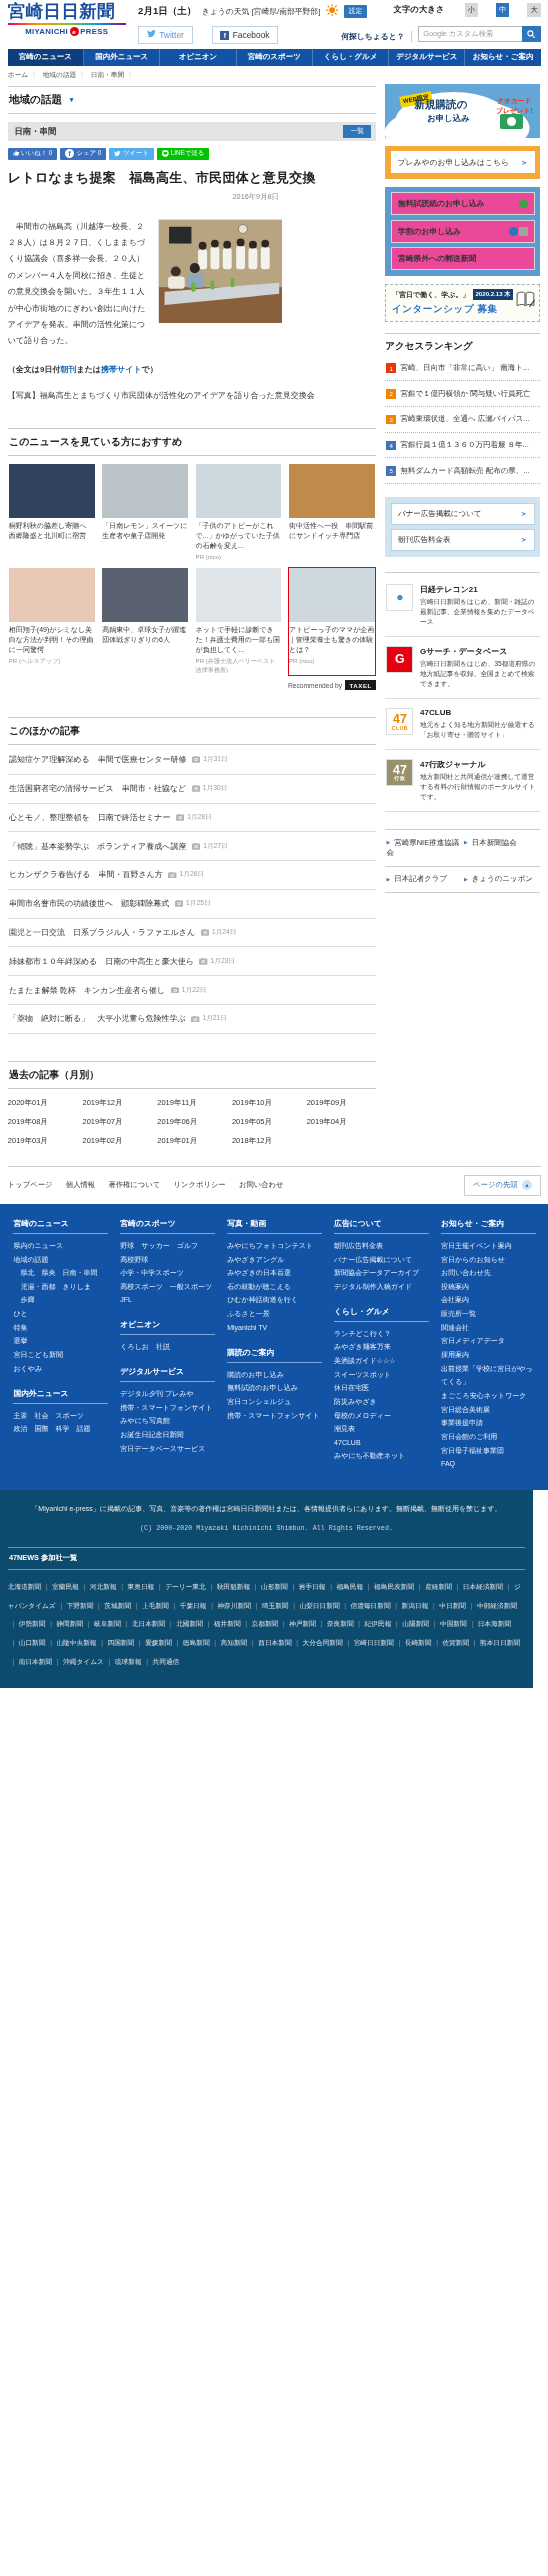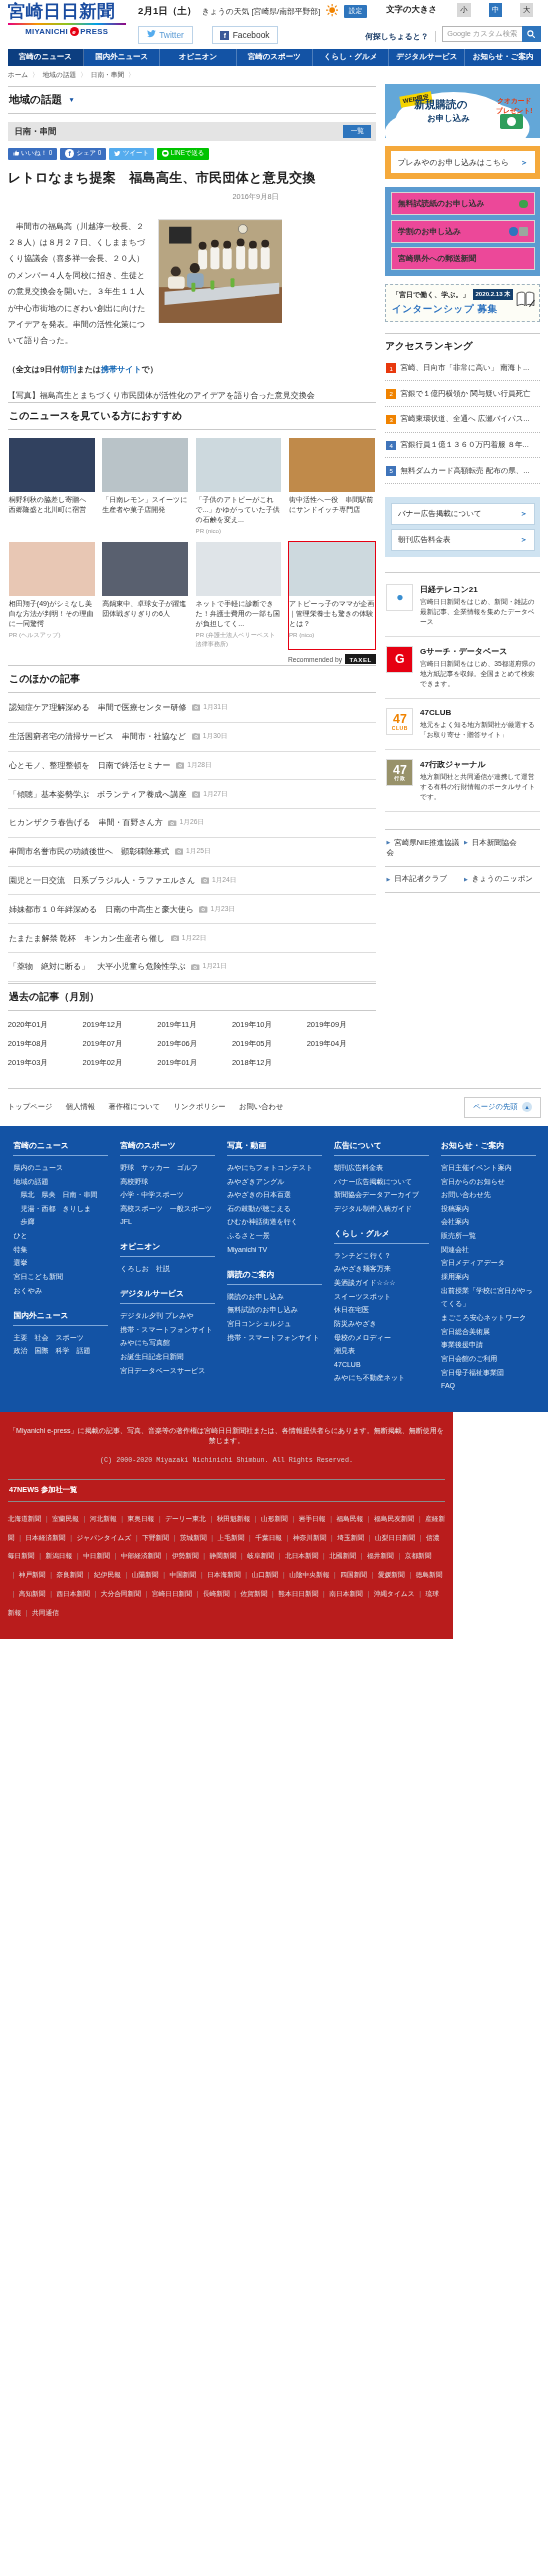--- a/index.html
+++ b/index.html
@@ -20,28 +20,28 @@
   .e-badge { display:inline-block; width:9px; height:9px; border-radius:50%; background:#e60012; color:#fff; font-size:6.1px; text-align:center; line-height:9px; font-style:italic; }
   .head-mid { flex:1; padding:2.2px 0 0 12.3px; }
   .date-row { display:flex; align-items:center; gap:5.6px; }
   .date-txt { font-size:9.5px; font-weight:bold; color:#222; }
   .weather-txt { font-size:7.8px; color:#333; }
   .btn-setting { background:#2e75bd; color:#fff; font-size:6.7px; padding:2.2px 5px; border-radius:1.1px; cursor:pointer; }
   .sns-row { display:flex; align-items:center; gap:19px; margin-top:7.8px; }
   .sns-box { display:flex; align-items:center; gap:3.3px; border:0.6px solid #bcd3e8; padding:2.8px 7.8px; font-size:8.4px; color:#5a9bd5; background:#fff; cursor:pointer; }
   .fb-f { display:inline-block; width:9px; height:9px; background:#3b5998; color:#fff; font-weight:bold; text-align:center; line-height:9px; font-size:6.7px; }
   .head-right { width:162px; padding-top:1.1px; }
-  .fontsize-row { display:flex; justify-content:center; align-items:center; gap:18px; }
+  .fontsize-row { display:flex; justify-content:flex-end; align-items:center; gap:18px; }
   .fontsize-label { font-size:8.4px; font-weight:bold; color:#222; margin-right:2.2px; }
   .fs-chip { width:13.4px; height:13.4px; background:#d8d8d8; color:#333; font-size:7.3px; display:flex; align-items:center; justify-content:center; cursor:pointer; }
   .fs-chip.active { background:#2e75bd; color:#fff; }
   .search-row { display:flex; justify-content:flex-end; align-items:flex-end; margin-top:9px; gap:5.6px; }
   .catchphrase { font-size:7.8px; font-weight:bold; color:#1a3b66; padding-right:6.7px; border-right:0.6px solid #ccc; white-space:nowrap; }
   .search-box { display:flex; }
-  .search-input { width:80px; height:16px; border:0.6px solid #b5b5b5; border-right:none; font-size:7.3px; padding:0 4.5px; color:#333; }
+  .search-input { width:104px; height:16px; border:0.6px solid #b5b5b5; border-right:none; font-size:7.3px; padding:0 4.5px; color:#333; }
   .search-input::placeholder { color:#9a9a9a; }
   .search-btn { width:19px; height:16px; background:#2e75bd; border:none; display:flex; align-items:center; justify-content:center; cursor:pointer; }
 
   
   .topnav { list-style:none; display:flex; background:#1353a5; height:17.3px; }
   .topnav li { flex:1; color:#fff; font-size:7.5px; font-weight:bold; display:flex; align-items:center; justify-content:center; border-right:0.6px solid rgba(255,255,255,.25); cursor:pointer; white-space:nowrap; }
   .topnav li:first-child { background:#0c3e80; }
   .topnav li:last-child { border-right:none; }
 
   
@@ -66,21 +66,21 @@
   .headline { font-size:13px; font-weight:bold; color:#222; margin:9px 0 2.2px 0; letter-spacing:0.3px; }
   .art-date { text-align:right; font-size:7.3px; color:#888; width:271px; margin-top:4.5px; }
   .art-flex { display:flex; width:274px; margin-top:17px;justify-content:space-between; }
   .art-body { flex:1; font-size:8px; line-height:2.05; color:#333; padding-right:7.8px; }
   .art-photo { width:124px; height:104px; border:0.6px solid #ddd; flex:none; cursor:default; }
   .fulltext { font-size:8px; font-weight:bold; color:#333; margin-top:14.5px; }
   .fulltext a { color:#1a6bb8; text-decoration:none; cursor:pointer; }
   .photo-cap { font-size:8px; color:#333; margin-top:14.5px; }
 
   
-  .rec-sec-title, .other-sec-title, .arch-sec-title { border-top:1.1px solid #c9c9c9; border-bottom:0.6px solid #c9c9c9; padding:6.1px 1.1px; font-size:10px; font-weight:bold; color:#222; margin-top:1px; }
+  .rec-sec-title, .other-sec-title, .arch-sec-title { border-top:1.1px solid #c9c9c9; border-bottom:0.6px solid #c9c9c9; padding:6.1px 1.1px; font-size:10px; font-weight:bold; color:#222; margin-top:27px; }
   .rec-grid { display:grid; grid-template-columns:repeat(4,1fr); gap:5.6px; margin-top:6.7px; }
   .rec-card { border:1.1px solid transparent; cursor:pointer; }
   .rec-thumb { height:54px; background:#888; }
   .rec-title { font-size:7px; line-height:1.45; color:#333; margin-top:3.3px; }
   .rec-pr { font-size:6.1px; color:#999; margin-top:1.7px; }
   .rec-credit { text-align:right; font-size:6.7px; color:#555; margin-top:4.5px; display:flex; justify-content:flex-end; align-items:center; gap:3.3px; }
   .taxel { background:#1a1a1a; color:#fff; font-size:6.1px; font-weight:bold; padding:1.1px 3.9px; letter-spacing:0.6px; }
   .taxel::first-letter { color:#fff; }
 
   
@@ -144,21 +144,21 @@
 
   
   .bluefoot { background:#1353a5; width:549px; padding:14.5px 13.4px 19px 13.4px; display:flex; gap:12.3px; }
   .fcol { flex:1; }
   .fcol h4 { color:#fff; font-size:7.8px; border-bottom:0.6px solid #7fa8d9; padding-bottom:3.9px; margin:0 0 5px 0; cursor:pointer; }
   .fcol h4.gap-top { margin-top:12.3px; }
   .fcol ul { list-style:none; }
   .fcol li { color:#e8f1fa; font-size:7px; line-height:1.95; cursor:pointer; white-space:pre-wrap; }
 
   
-  .grayfoot { background:#b91c1c; width:453px; padding:14.5px 7.8px 17px 7.8px; }
+  .grayfoot { background:#0c4a6e; width:533px; padding:14.5px 7.8px 17px 7.8px; }
   .gf-copy1 { color:#e9e9e9; font-size:7px; text-align:center; }
   .gf-copy2 { color:#cfcfcf; font-size:6.7px; text-align:center; margin-top:10px; font-family:"Liberation Mono","DejaVu Sans Mono",monospace; }
   .gf-47 { border-top:0.6px solid #8a8a8a; border-bottom:0.6px solid #8a8a8a; margin-top:14.5px; padding:5.6px 1.1px; color:#fff; font-size:7.3px; font-weight:bold; }
   .papers { list-style:none; margin-top:6.7px; line-height:2.1; }
   .papers li { display:inline; color:#e3e3e3; font-size:6.7px; cursor:pointer; }
   .papers li:not(:last-child)::after { content:"｜"; color:#aaa; margin:0 2.2px; cursor:default; }
 </style>
 </head>
 <body>
 

